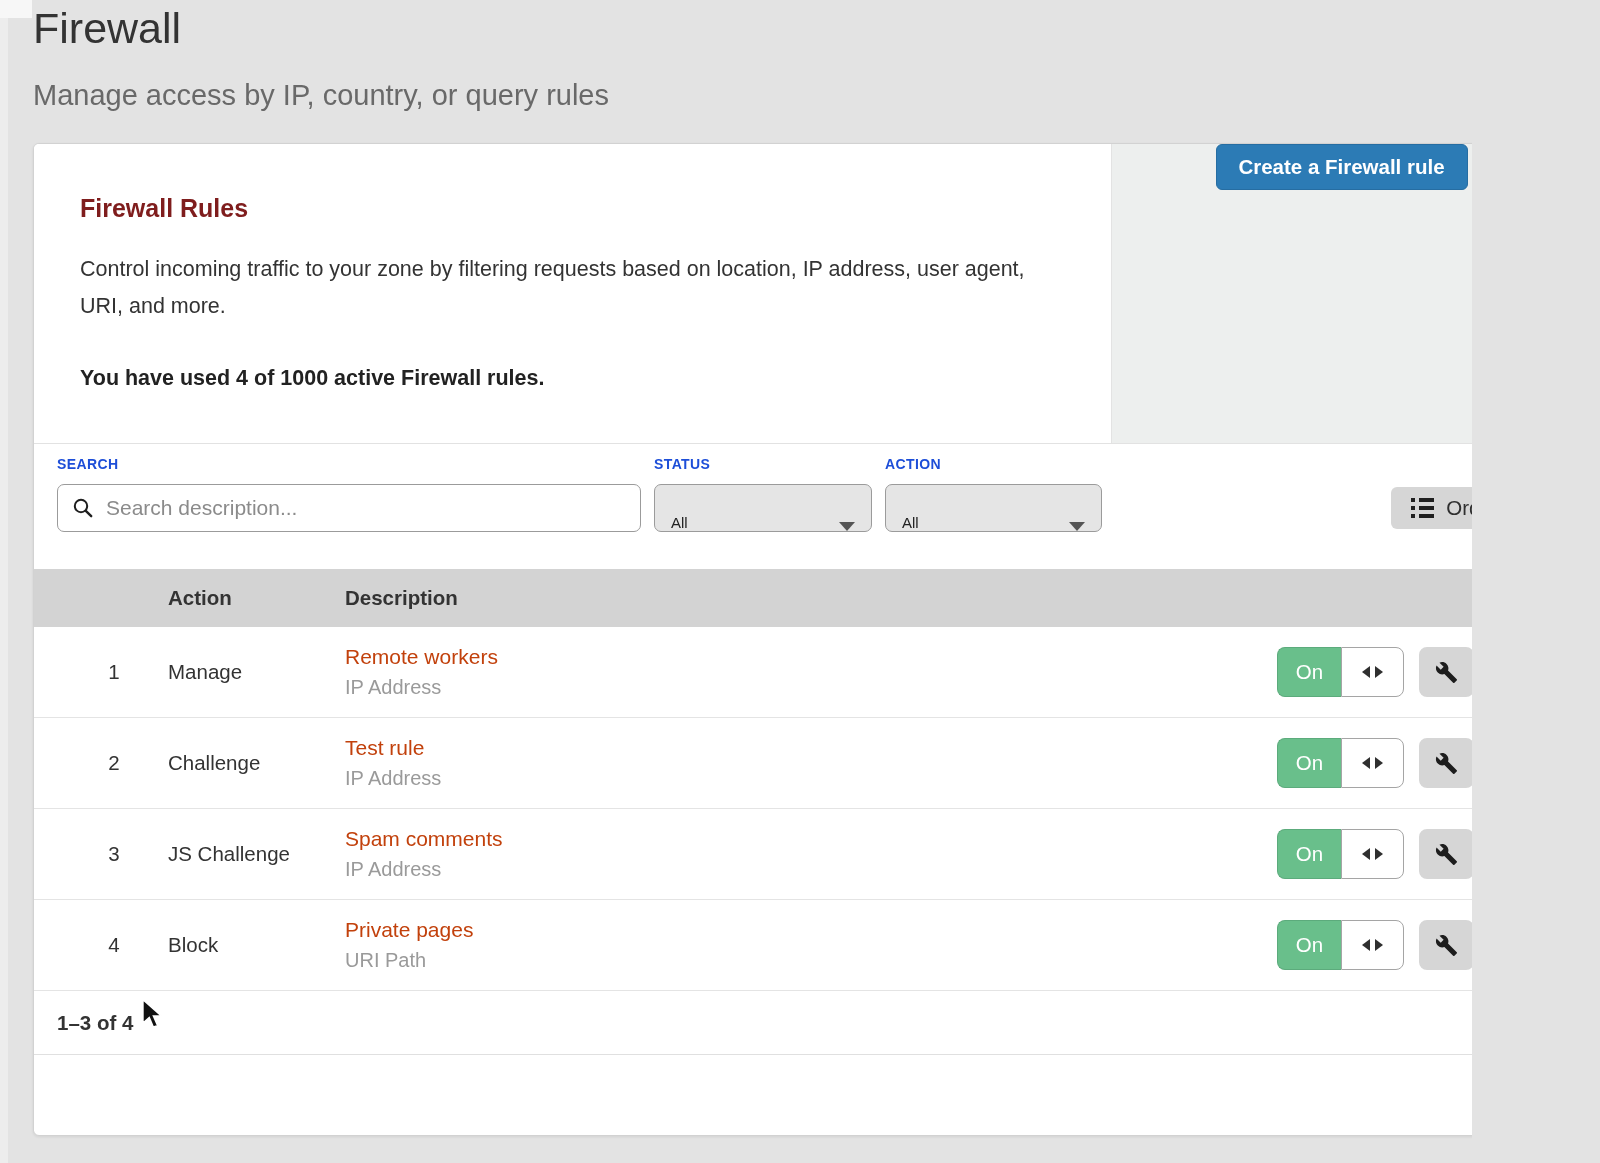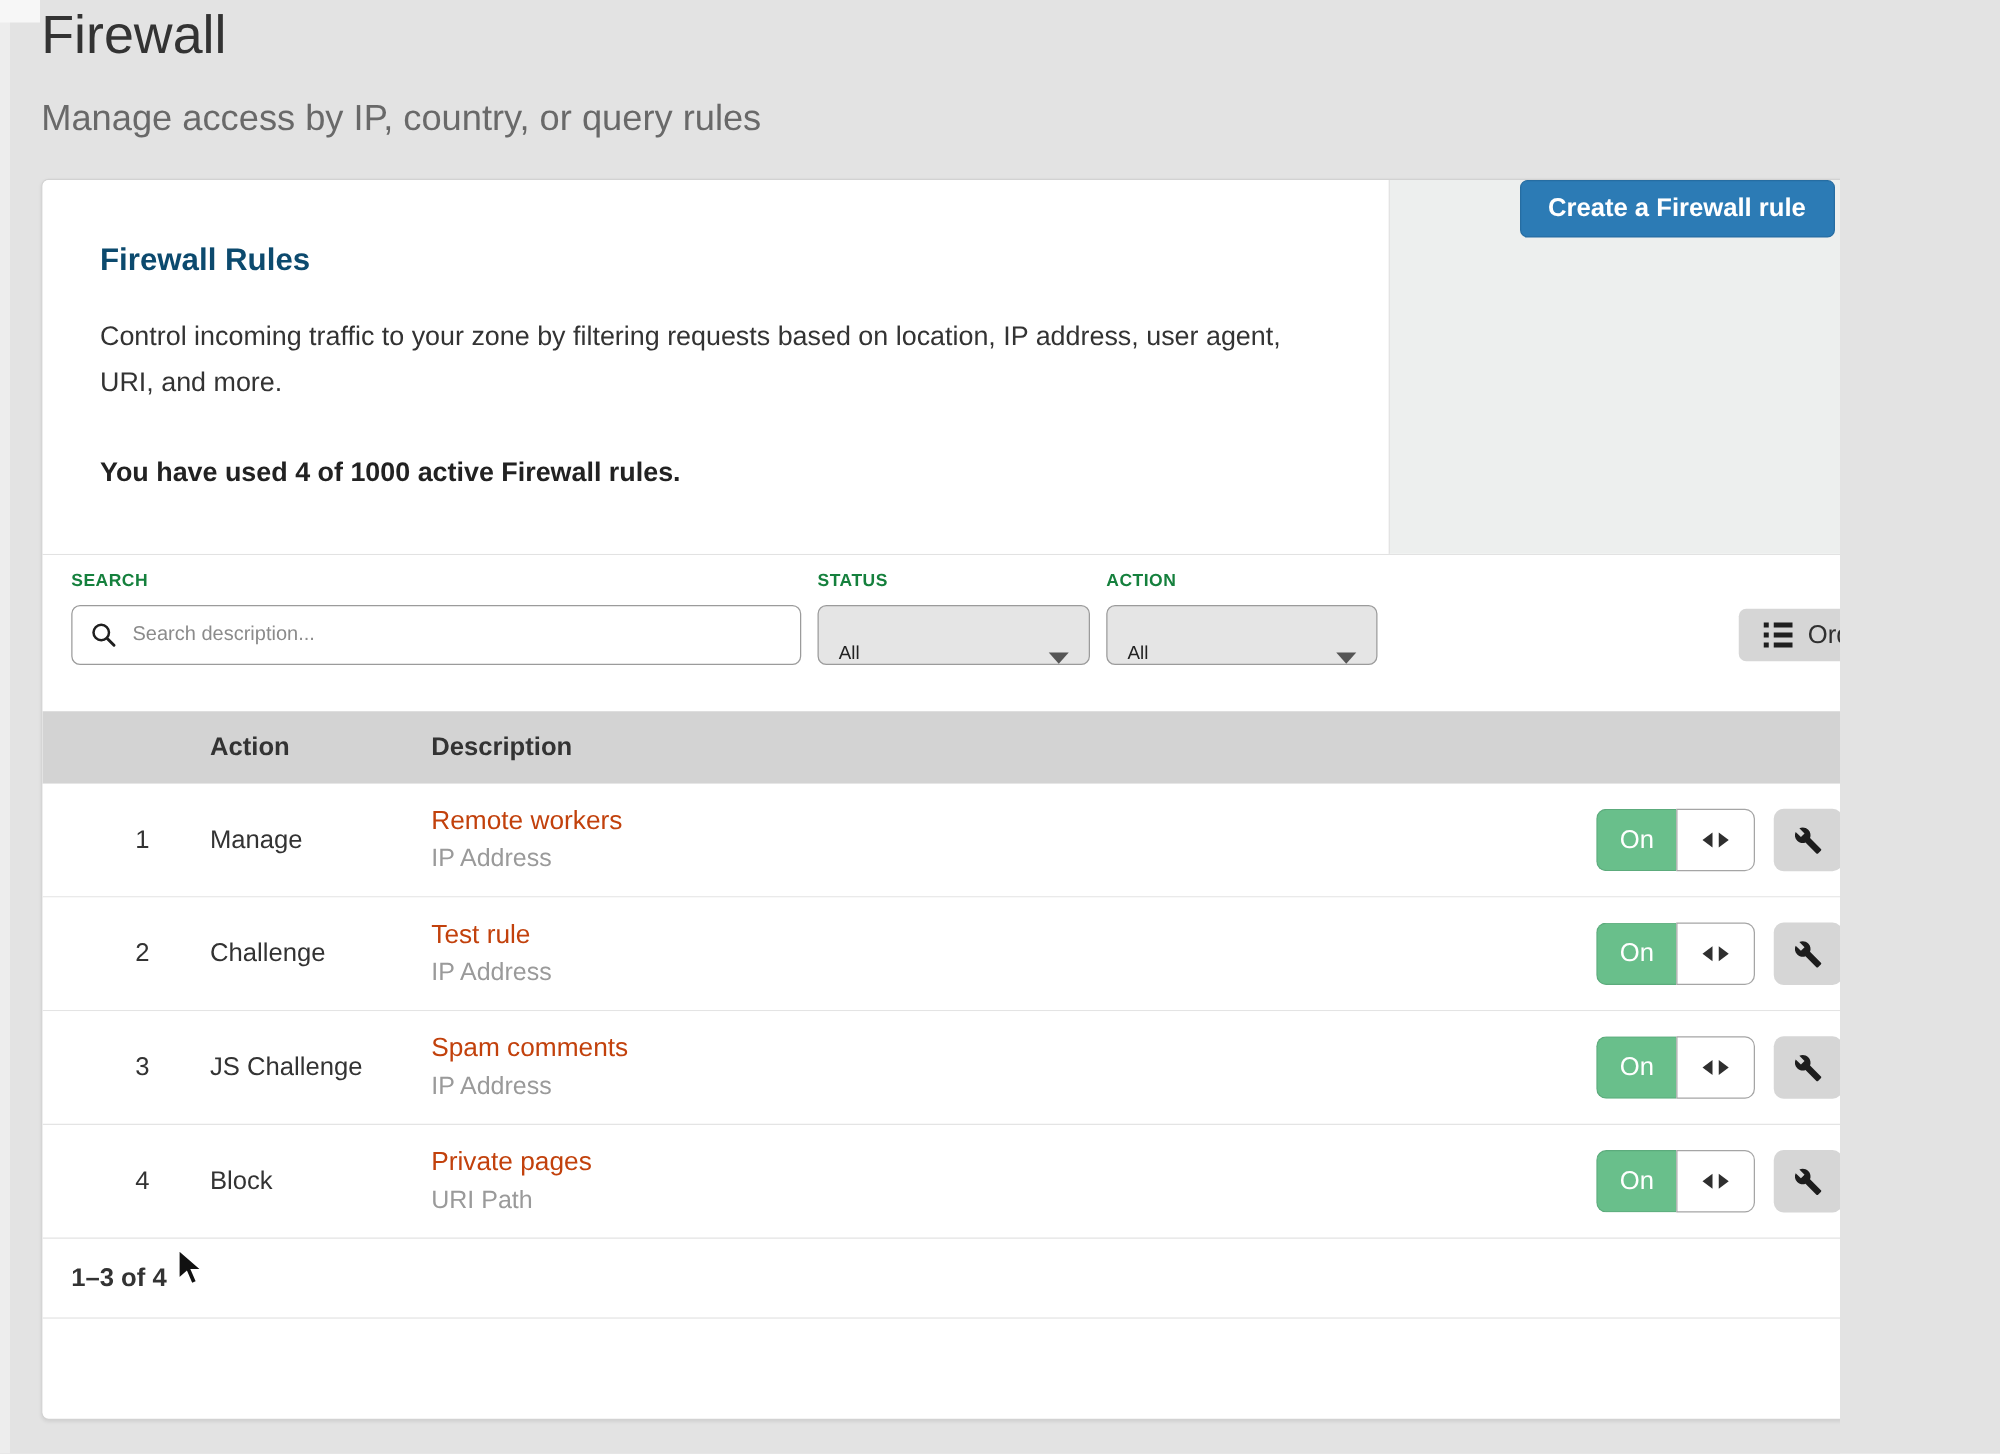--- a/index.html
+++ b/index.html
@@ -17,38 +17,38 @@
 
   
   .card { position:absolute; left:33px; top:143px; width:1539px; height:993px; background:#fff;
           border:1px solid #d2d2d2; border-radius:6px; box-shadow:0 1px 3px rgba(0,0,0,.08); overflow:hidden; }
 
   .card-top { display:flex; height:300px; border-bottom:1px solid #e2e2e2; }
   .card-top-left { flex:1; padding:50px 46px; background:#fff; }
   .card-top-right { width:460px; background:#edefee; border-left:1px solid #e3e3e3;
                     display:flex; align-items:flex-start; justify-content:center; }
 
-  .rules-heading { font-size:25px; font-weight:700; color:#0c4a6e; margin:0 0 28px 0; }
+  .rules-heading { font-size:25px; font-weight:700; color:#7f1d1d; margin:0 0 28px 0; }
   .rules-desc { font-size:21.5px; color:#333; line-height:1.7; max-width:950px; margin:0 0 42px 0; }
   .rules-usage { font-size:21.5px; font-weight:700; color:#222; }
 
   .create-btn { width:252px; height:46px; background:#2c7bb5; border:1px solid #266da2; border-radius:6px;
                 color:#fff; font-size:20.5px; font-weight:600; font-family:inherit; cursor:pointer; }
 
   
   .filters { position:relative; height:125px; background:#fff; }
-  .filter-label { position:absolute; top:12px; font-size:14px; font-weight:700; color:#15803d; letter-spacing:.4px; }
+  .filter-label { position:absolute; top:12px; font-size:14px; font-weight:700; color:#1d4ed8; letter-spacing:.4px; }
   .label-search { left:23px; }
   .label-status { left:620px; }
   .label-action { left:851px; }
 
   .search-box { position:absolute; left:23px; top:40px; width:584px; height:48px; background:#fff;
                 border:1px solid #9b9b9b; border-radius:7px; display:flex; align-items:center; padding:0 14px; }
   .search-box svg { flex:0 0 auto; }
-  .search-input { border:none; outline:none; flex:1; margin-left:10px; font-size:16px; color:#333; font-family:inherit; background:transparent; }
+  .search-input { border:none; outline:none; flex:1; margin-left:10px; font-size:21px; color:#333; font-family:inherit; background:transparent; }
   .search-input::placeholder { color:#8b8b8b; }
 
   .select { position:absolute; top:40px; height:48px; background:#e5e5e5; border:1px solid #9b9b9b; border-radius:7px;
             display:flex; align-items:flex-end; justify-content:space-between; padding:0 16px; font-size:15px; color:#222; cursor:pointer; }
   .select-status { left:620px; width:218px; }
   .select-action { left:851px; width:217px; }
   .caret-down { width:0; height:0; border-left:8px solid transparent; border-right:8px solid transparent; border-top:9px solid #555; }
 
   .ordering-btn { position:absolute; right:25px; top:43px; height:42px; background:#d6d6d6; border:none; border-radius:6px;
                   display:flex; align-items:center; gap:12px; padding:0 20px; font-size:20.5px; color:#2f2f2f; font-family:inherit; cursor:pointer; }

